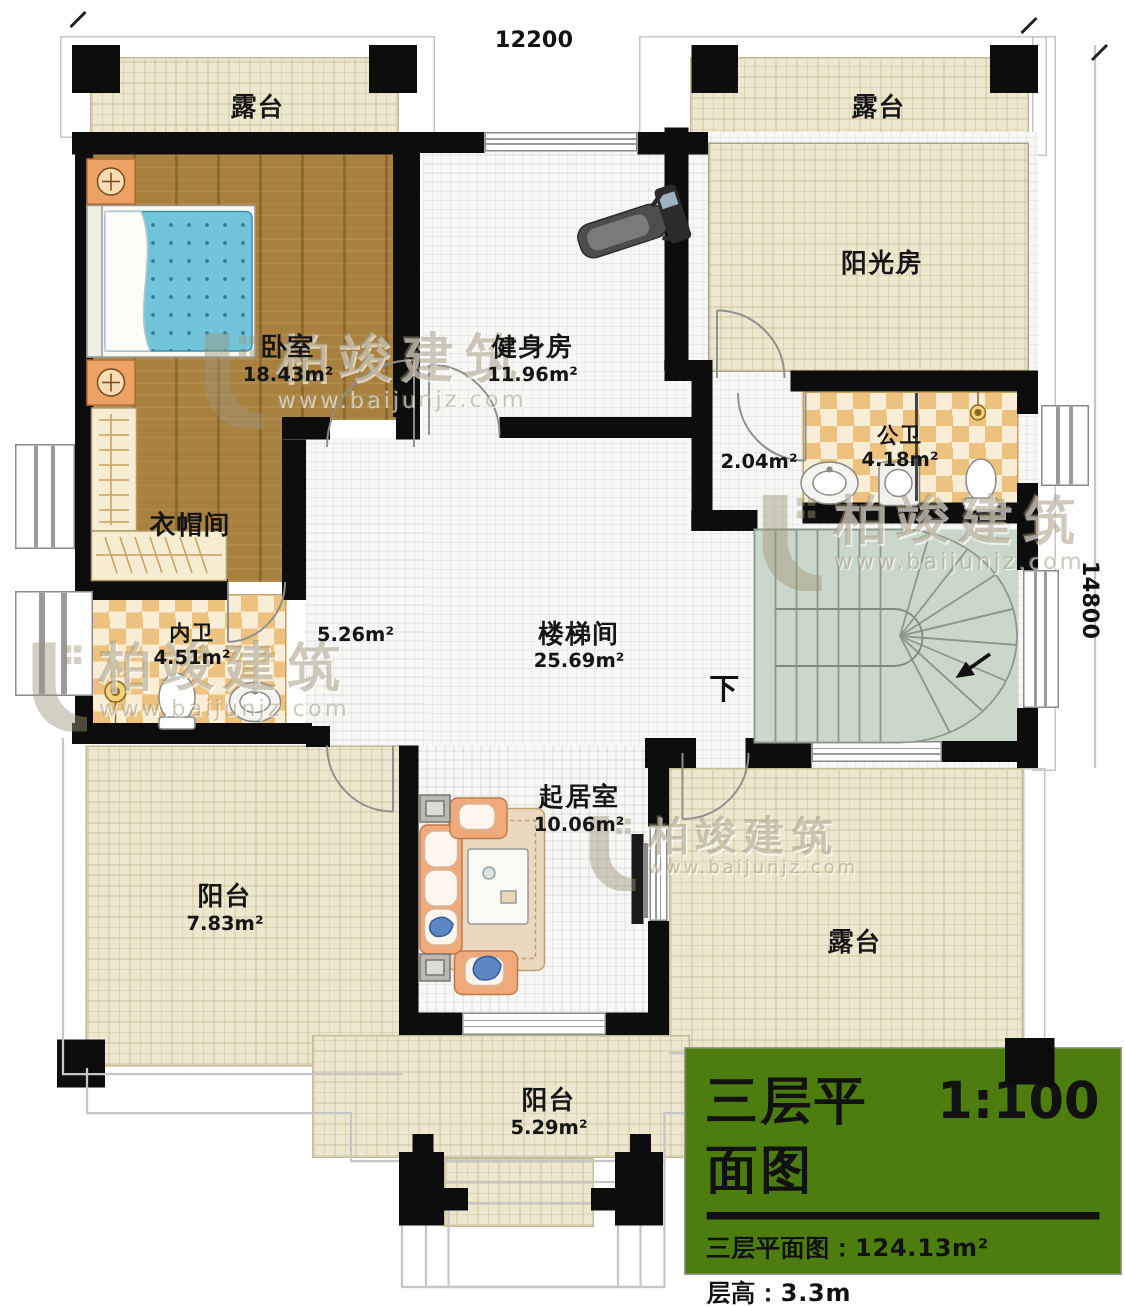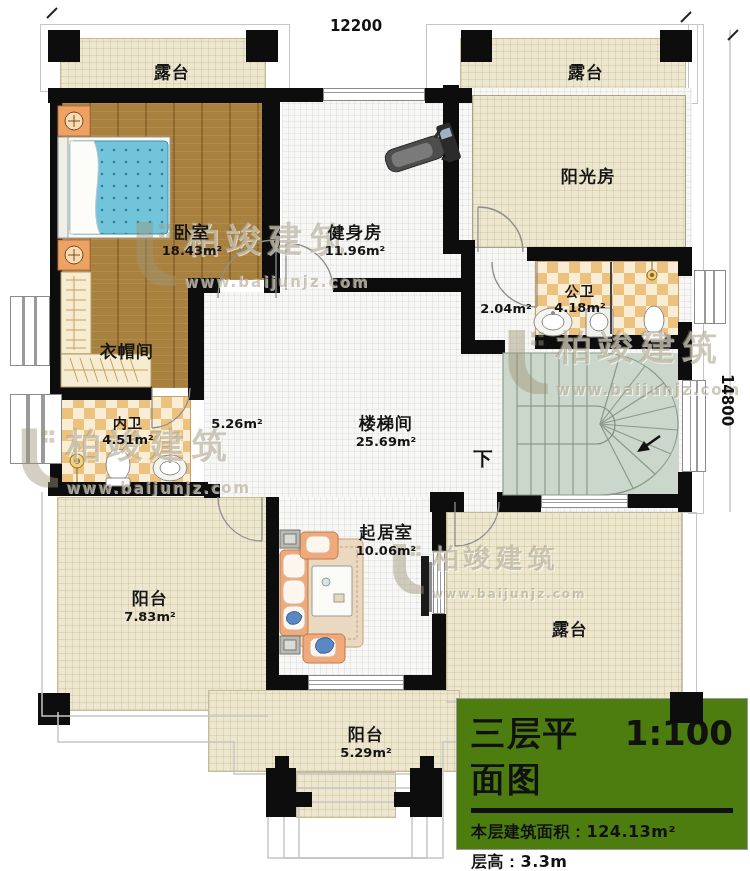--- a/index.html
+++ b/index.html
@@ -27,21 +27,21 @@
   .room-label .nm{font-size:17px;display:block;letter-spacing:1px;}
   .room-label .ar{font-size:13px;display:block;}
   .room-label.small .nm{font-size:14px;}
   .down-label{position:absolute;transform:translate(-50%,-50%);font-size:19px;font-weight:bold;z-index:40;}
   .dim{position:absolute;font-size:15px;font-weight:bold;color:#111;z-index:40;transform:translate(-50%,-50%);}
   .dim.vert{transform:translate(-50%,-50%) rotate(90deg);}
   .wm{position:absolute;display:flex;align-items:flex-start;gap:8px;z-index:30;
       color:rgba(158,148,120,.50);text-shadow:1px 1px 0 rgba(255,255,255,.65);pointer-events:none;}
   .wm .wm-text{display:flex;flex-direction:column;}
   .wm .brand{font-size:35px;font-weight:bold;letter-spacing:7px;line-height:1;}
-  .wm .url{font-size:15px;font-weight:bold;letter-spacing:2px;line-height:1.3;margin-top:16px;}
+  .wm .url{font-size:15px;font-weight:normal;letter-spacing:2px;line-height:1.3;}
   .wm.sm .brand{font-size:27px;letter-spacing:5px;}
   .wm.sm .url{font-size:12px;}
   .wm svg{fill:rgba(158,148,120,.45);}
   .titleblock{position:absolute;left:456px;top:698px;width:292px;height:152px;background:#4d7c0f;
     border:1px solid #9a9a9a;box-sizing:border-box;padding:12px 14px 0 14px;z-index:50;}
   .tb-row1{display:flex;align-items:baseline;gap:14px;border-bottom:5px solid #111;padding-bottom:5px;}
   .tb-title{font-size:34px;font-weight:bold;letter-spacing:2px;}
   .tb-scale{font-size:34px;font-weight:600;}
   .tb-row2,.tb-row3{font-size:16px;font-weight:600;margin-top:9px;letter-spacing:.5px;}
   svg.overlay{position:absolute;left:0;top:0;z-index:20;pointer-events:none;}
@@ -408,21 +408,21 @@
     <span class="nm">阳光房</span>
   </div>
   <div class="room-label" style="left:192px;top:240px;">
     <span class="nm">卧室</span>
     <span class="ar">18.43m²</span>
   </div>
   <div class="room-label" style="left:355px;top:240px;">
     <span class="nm">健身房</span>
     <span class="ar">11.96m²</span>
   </div>
-  <div class="room-label small" style="left:580px;top:299px;">
+  <div class="room-label small" style="left:600px;top:299px;">
     <span class="nm">公卫</span>
     <span class="ar">4.18m²</span>
   </div>
   <div class="room-label" style="left:506px;top:309px;">
     <span class="ar">2.04m²</span>
   </div>
   <div class="room-label" style="left:127px;top:311px;margin-top:40px;">
     <span class="nm">衣帽间</span>
   </div>
   <div class="room-label small" style="left:128px;top:431px;">
@@ -455,20 +455,20 @@
 
   <div class="dim" style="left:356px;top:26px;">12200</div>
   <div class="dim vert" style="left:727px;top:400px;">14800</div>
 
   <div class="titleblock">
     <div class="tb-row1">
       <span class="tb-title">三层平面图</span>
       <span class="tb-scale">1:100</span>
     </div>
     <div class="tb-row2">
-      <span>本层建筑面积：</span><span>124.13m²</span>
+      <span>三层平面图：</span><span>124.13m²</span>
     </div>
     <div class="tb-row3">
       <span>层高：</span><span>3.3m</span>
     </div>
   </div>
 
 </div>
 
 </body></html>

